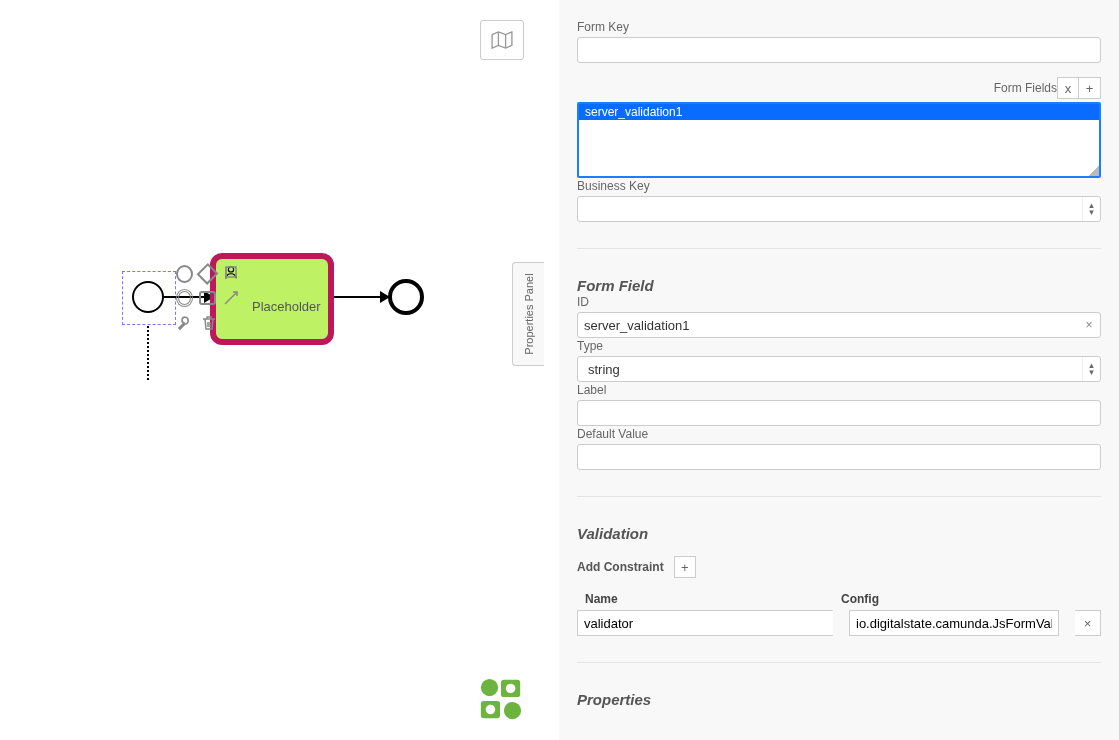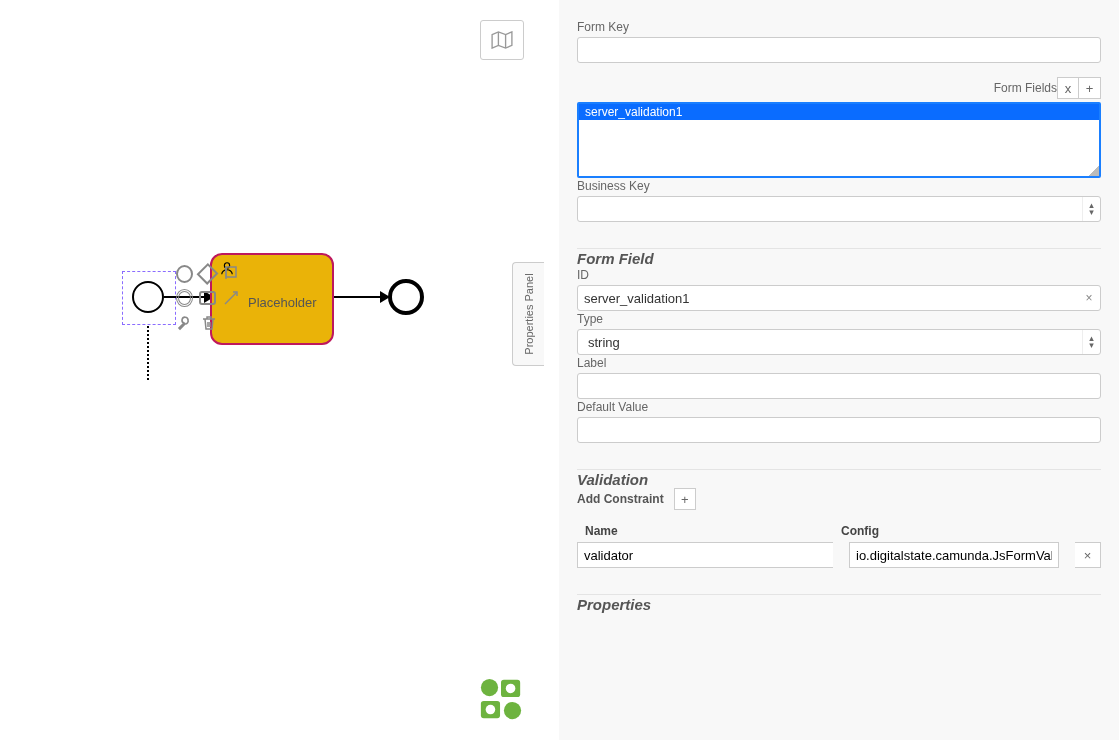--- a/index.html
+++ b/index.html
@@ -53,21 +53,21 @@
   .select-wrap { position:relative; }
   .select-caret {
     position:absolute; right:1px; top:1px; bottom:1px; width:18px;
     display:flex; align-items:center; justify-content:center;
     font-size:9px; color:#666; pointer-events:none;
     border-left:1px solid #eee;
     flex-direction:column; line-height:7px;
   }
   .section-heading {
     font-size:15px; font-weight:600; font-style:italic; color:#555;
-    margin-top:26px; border-top:1px solid #e4e4e4; padding-top:1px;
+    margin-top:26px; border-top:1px solid #e4e4e4; padding-top:28px;
   }
 
   .list-header { display:flex; align-items:center; justify-content:flex-end; margin-top:14px; }
   .list-header .lh-label { font-size:12px; color:#666; }
   .list-header .lh-btns { display:flex; gap:0; }
   .sq-btn {
     width:22px; height:22px; border:1px solid #ccc; background:#fff;
     font-size:13px; line-height:1; display:flex; align-items:center; justify-content:center;
     cursor:pointer; color:#666;
   }
@@ -103,35 +103,35 @@
   .table-row .cell-input {
     height:26px; border:1px solid #ccc; background:#fff; font-size:13px; padding:0 6px;
   }
   .table-row .cell-input.name { flex:0 0 256px; border-right:none; }
   .table-row .cell-input.val  { flex:1; }
   .table-row .row-del {
     width:26px; height:26px; border:1px solid #ccc; border-left:none; background:#fff; color:#666;
     display:flex; align-items:center; justify-content:center; cursor:pointer;
   }
 
-  .add-row { display:flex; align-items:center; gap:10px; }
+  .add-row { display:flex; align-items:center; gap:10px; margin-top:14px; }
   .add-row .add-label { font-size:12px; color:#555; font-weight:600; }
 
   
   .dashed-sel {
     position:absolute; left:122px; top:271px; width:54px; height:54px;
     border:1px dashed #8a6cff;
   }
   .bpmn-start {
     position:absolute; left:132px; top:281px;
     width:32px; height:32px; border:2px solid #000; border-radius:50%; background:#fff;
   }
   .bpmn-task {
     position:absolute; left:210px; top:253px;
-    width:124px; height:92px; border:2px solid #be185d; border-radius:12px; background:#eab308;
+    width:124px; height:92px; border:6px solid #be185d; border-radius:12px; background:#bef264;
   }
   .bpmn-task .user-icon { position:absolute; left:8px; top:6px; font-size:13px; }
   .bpmn-task .task-label { position:absolute; left:36px; top:40px; font-size:13px; color:#555; }
   .bpmn-flow1 { position:absolute; left:164px; top:296px; width:46px; height:2px; background:#000; }
   .bpmn-flow2 { position:absolute; left:334px; top:296px; width:50px; height:2px; background:#000; }
   .arrowhead {
     position:absolute; width:0; height:0; border-top:6px solid transparent; border-bottom:6px solid transparent; border-left:10px solid #000;
   }
   .arrow1 { left:204px; top:291px; }
   .arrow2 { left:380px; top:291px; }

